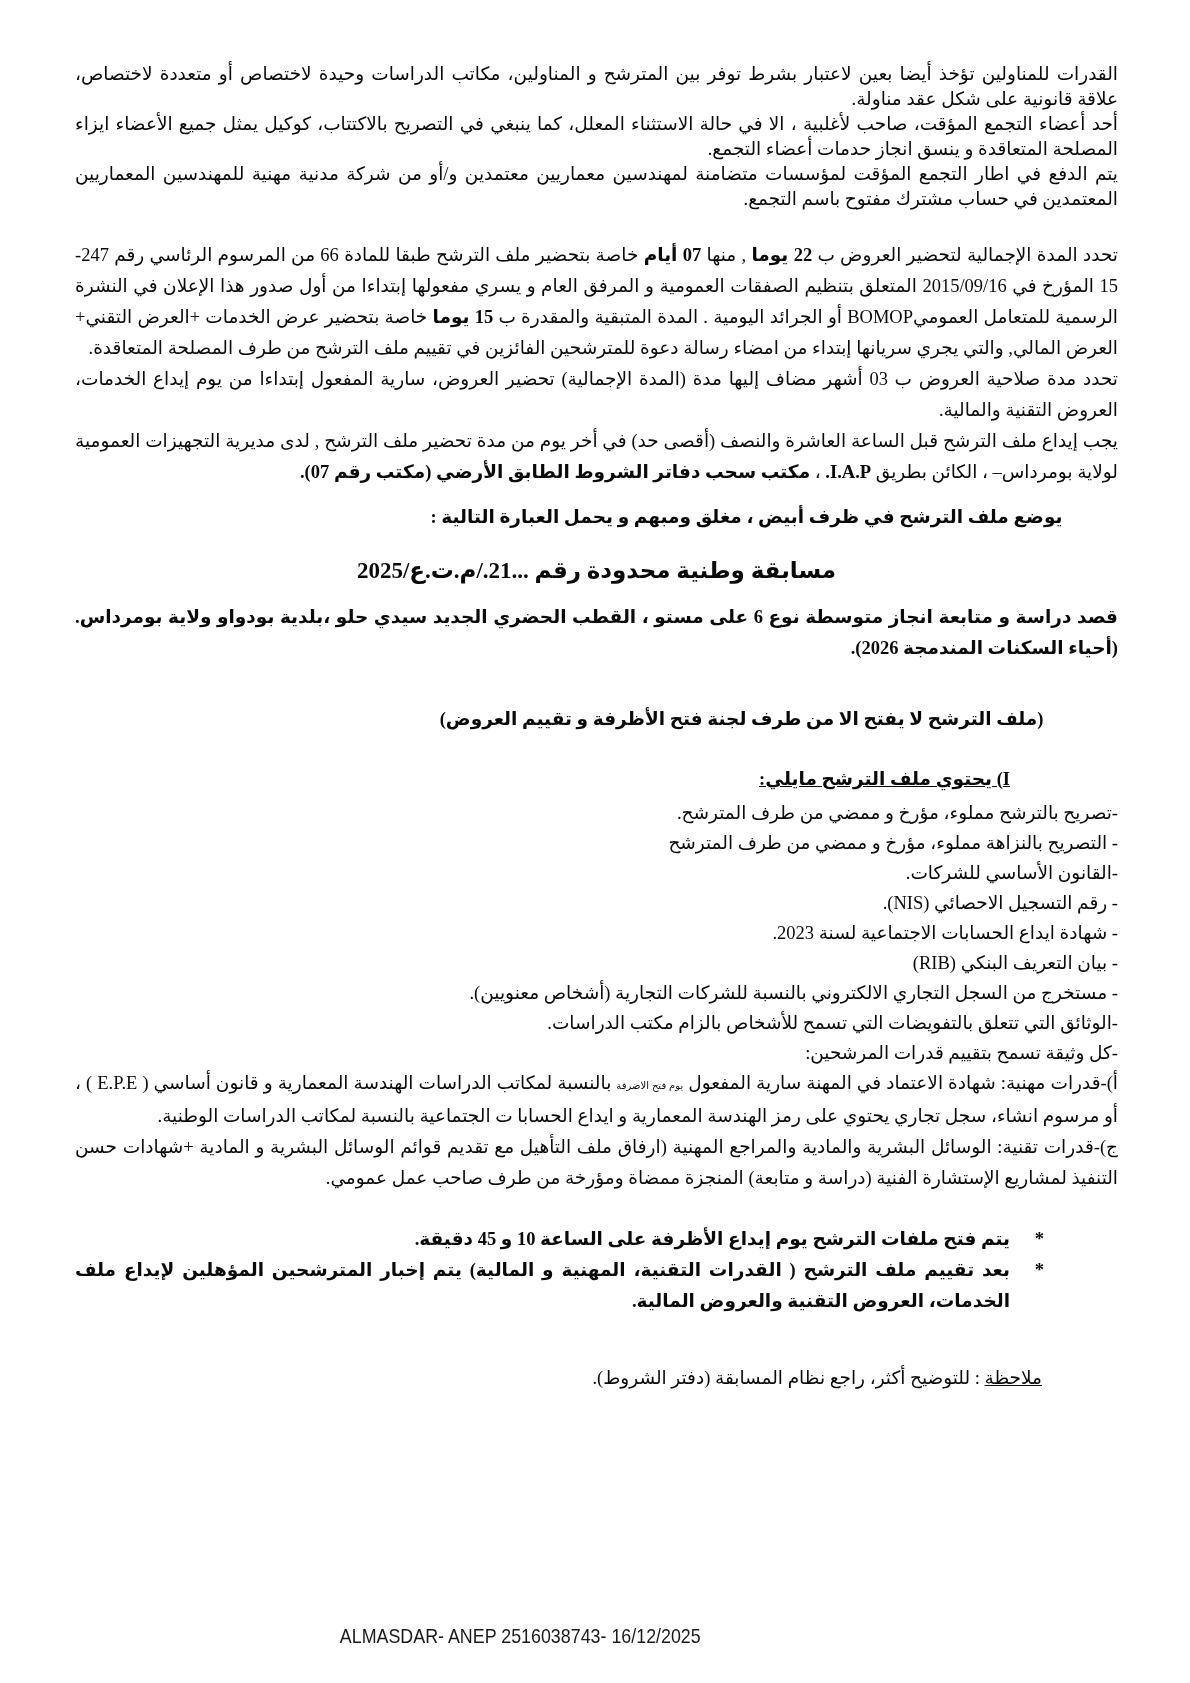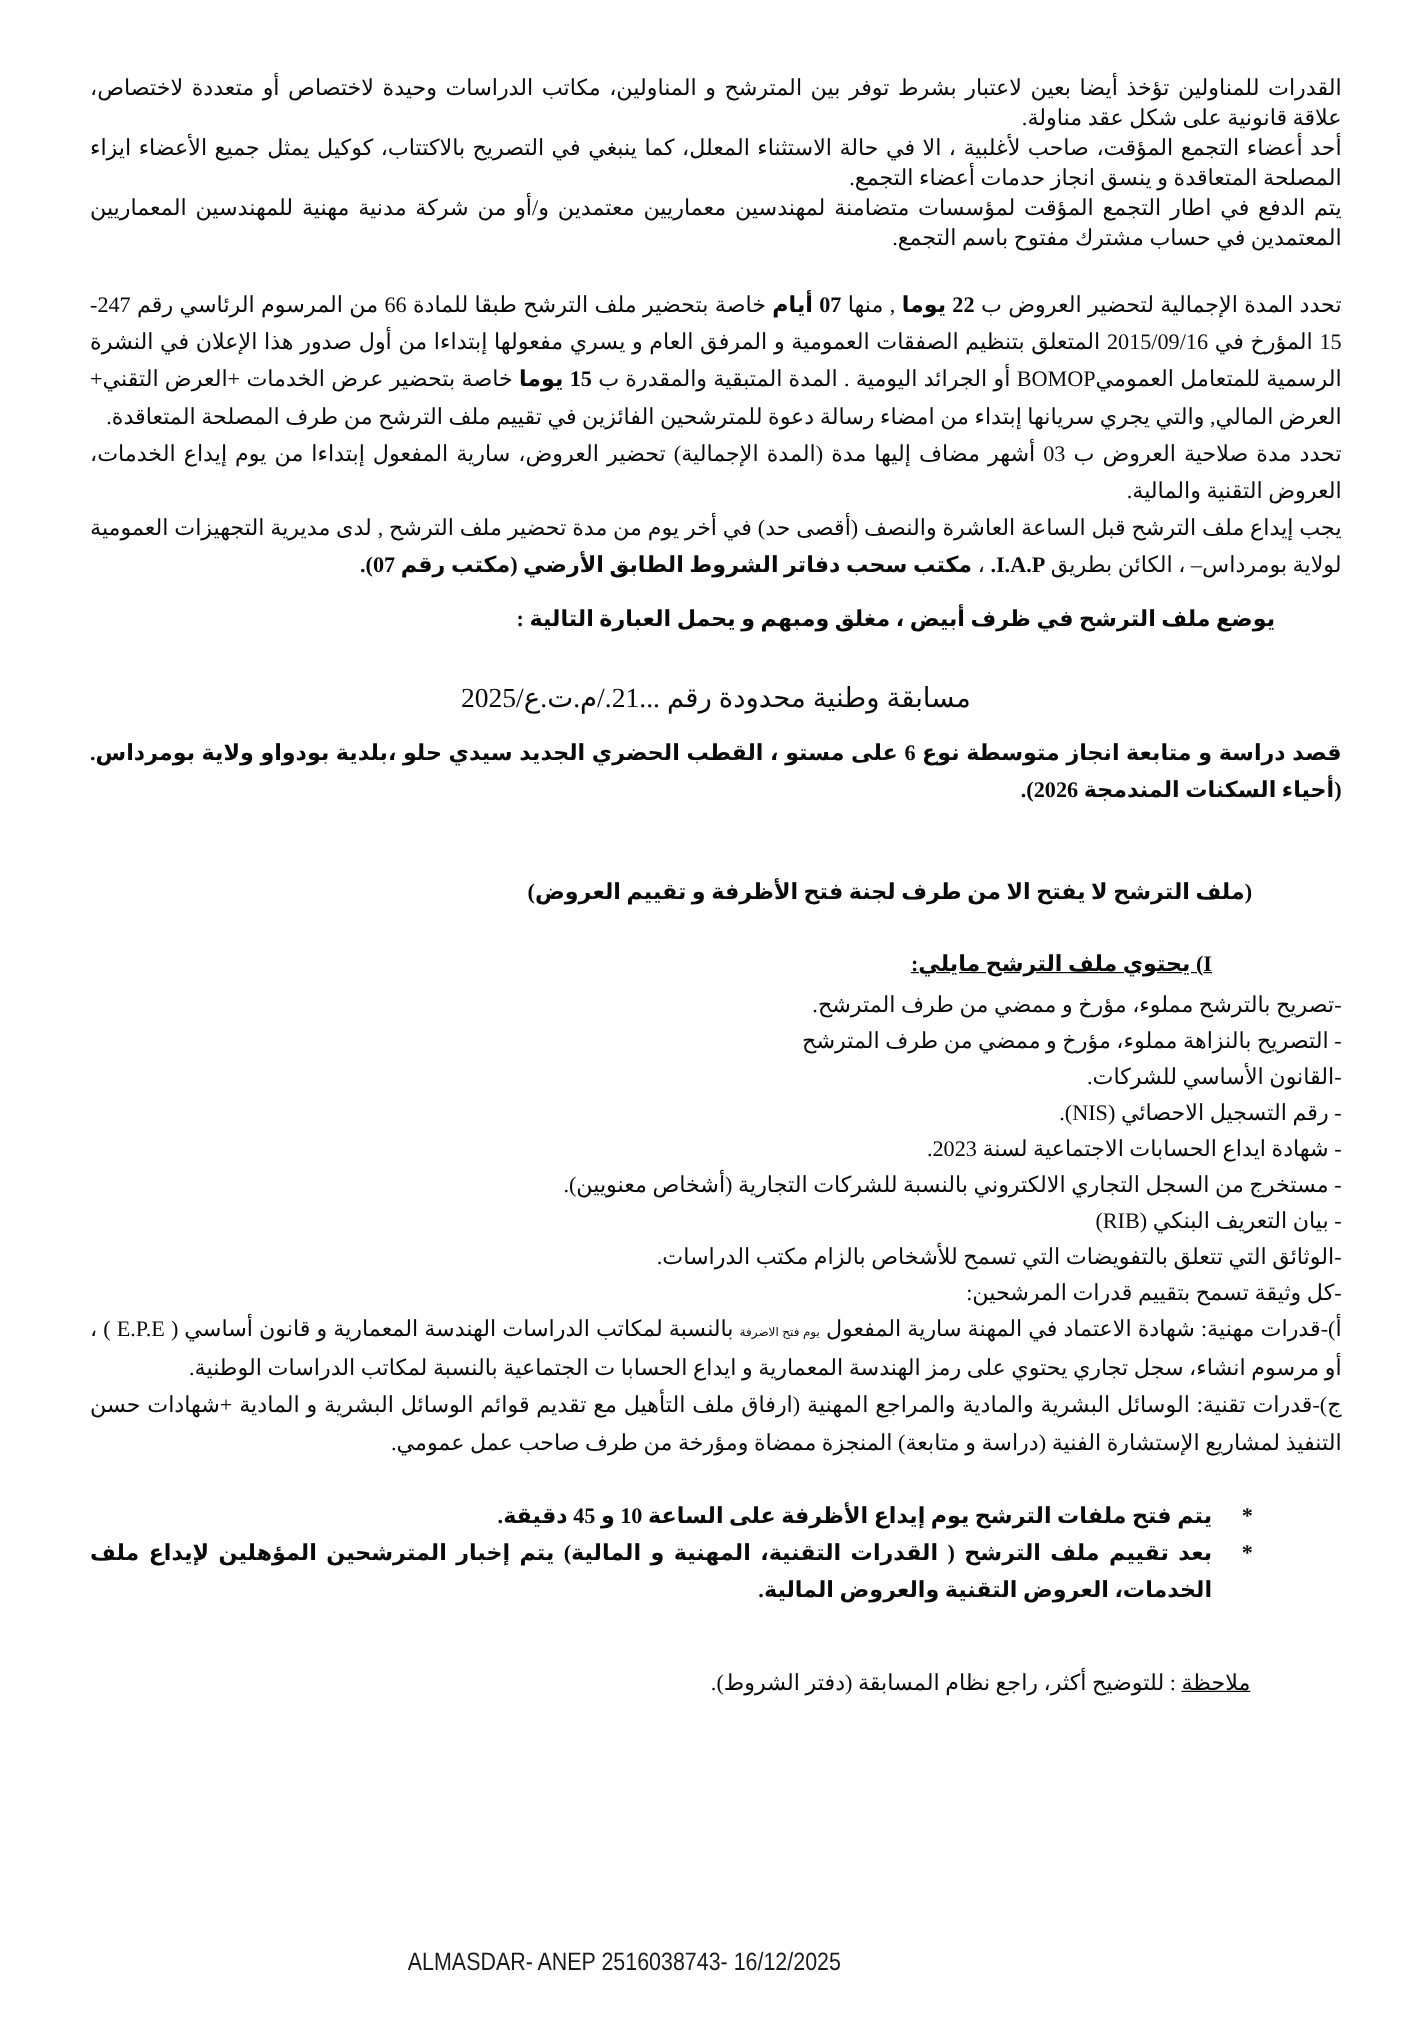--- a/index.html
+++ b/index.html
@@ -9,23 +9,23 @@
     direction:rtl;
     font-family:"Liberation Serif","DejaVu Sans",serif;
     font-size:18.5px;
   }
   .page{position:absolute;inset:0;padding:62px 72px 0 75px;box-sizing:border-box}
   .para{text-align:justify}
   .intro div{line-height:25px}
   .flow{line-height:31px}
   .durations{margin-top:28px}
   .envelope{margin-top:14px;font-weight:bold;text-align:center;padding-left:300px;line-height:30px}
-  .title{margin-top:33px;font-weight:normal;font-size:23px;text-align:center;line-height:34px}
+  .title{margin-top:22px;font-weight:bold;font-size:23px;text-align:center;line-height:34px}
   .object{margin-top:14px;font-weight:bold;line-height:31px}
-  .open-note{margin-top:54px;font-weight:bold;text-align:center;padding-left:290px;line-height:30px}
+  .open-note{margin-top:40px;font-weight:bold;text-align:center;padding-left:290px;line-height:30px}
   .section-heading{margin-top:30px;font-weight:bold;text-decoration:underline;padding-right:108px;line-height:30px}
   .file-list{margin-top:4px}
   .file-list div{line-height:30px}
   .cap{line-height:31px;text-align:justify}
   .small-inline{font-size:10px}
   .bullets{margin-top:30px;font-weight:bold}
   .bullet{position:relative;padding-right:108px;line-height:31px;text-align:justify}
   .bullet .star{position:absolute;right:74px;top:0;font-weight:bold}
   .note{margin-top:46px;font-weight:normal;padding-right:76px;line-height:30px}
   .note .label{text-decoration:underline}
@@ -69,22 +69,22 @@
   <div class="open-note">(ملف الترشح لا يفتح الا من طرف لجنة فتح الأظرفة  و تقييم العروض)</div>
 
   <div class="section-heading">I) يحتوي ملف الترشح مايلي:</div>
 
   <div class="file-list">
     <div>-تصريح بالترشح مملوء، مؤرخ و ممضي من طرف المترشح.</div>
     <div>- التصريح بالنزاهة مملوء، مؤرخ و ممضي من طرف المترشح</div>
     <div>-القانون الأساسي للشركات.</div>
     <div>- رقم التسجيل الاحصائي (NIS).</div>
     <div>- شهادة ايداع الحسابات الاجتماعية لسنة 2023.</div>
+    <div>- بيان التعريف البنكي (RIB)</div>
     <div>- مستخرج من السجل التجاري الالكتروني بالنسبة للشركات التجارية (أشخاص معنويين).</div>
-    <div>- بيان التعريف البنكي (RIB)</div>
     <div>-الوثائق التي تتعلق بالتفويضات التي تسمح للأشخاص بالزام مكتب الدراسات.</div>
     <div>-كل وثيقة تسمح بتقييم قدرات المرشحين:</div>
   </div>
 
   <div class="cap">
     <span>أ)-قدرات مهنية: شهادة الاعتماد  في المهنة سارية المفعول </span><span class="small-inline">يوم فتح الاضرفة</span><span> بالنسبة لمكاتب الدراسات الهندسة المعمارية و قانون أساسي ( E.P.E ) ، أو مرسوم انشاء، سجل تجاري يحتوي على رمز الهندسة المعمارية و ايداع الحسابا ت الجتماعية بالنسبة لمكاتب الدراسات الوطنية.</span>
   </div>
 
 
   <div class="cap">ج)-قدرات تقنية: الوسائل البشرية والمادية والمراجع المهنية (ارفاق ملف التأهيل مع تقديم قوائم الوسائل البشرية و المادية +شهادات حسن التنفيذ لمشاريع الإستشارة الفنية (دراسة و متابعة) المنجزة ممضاة ومؤرخة من طرف صاحب عمل عمومي.</div>

